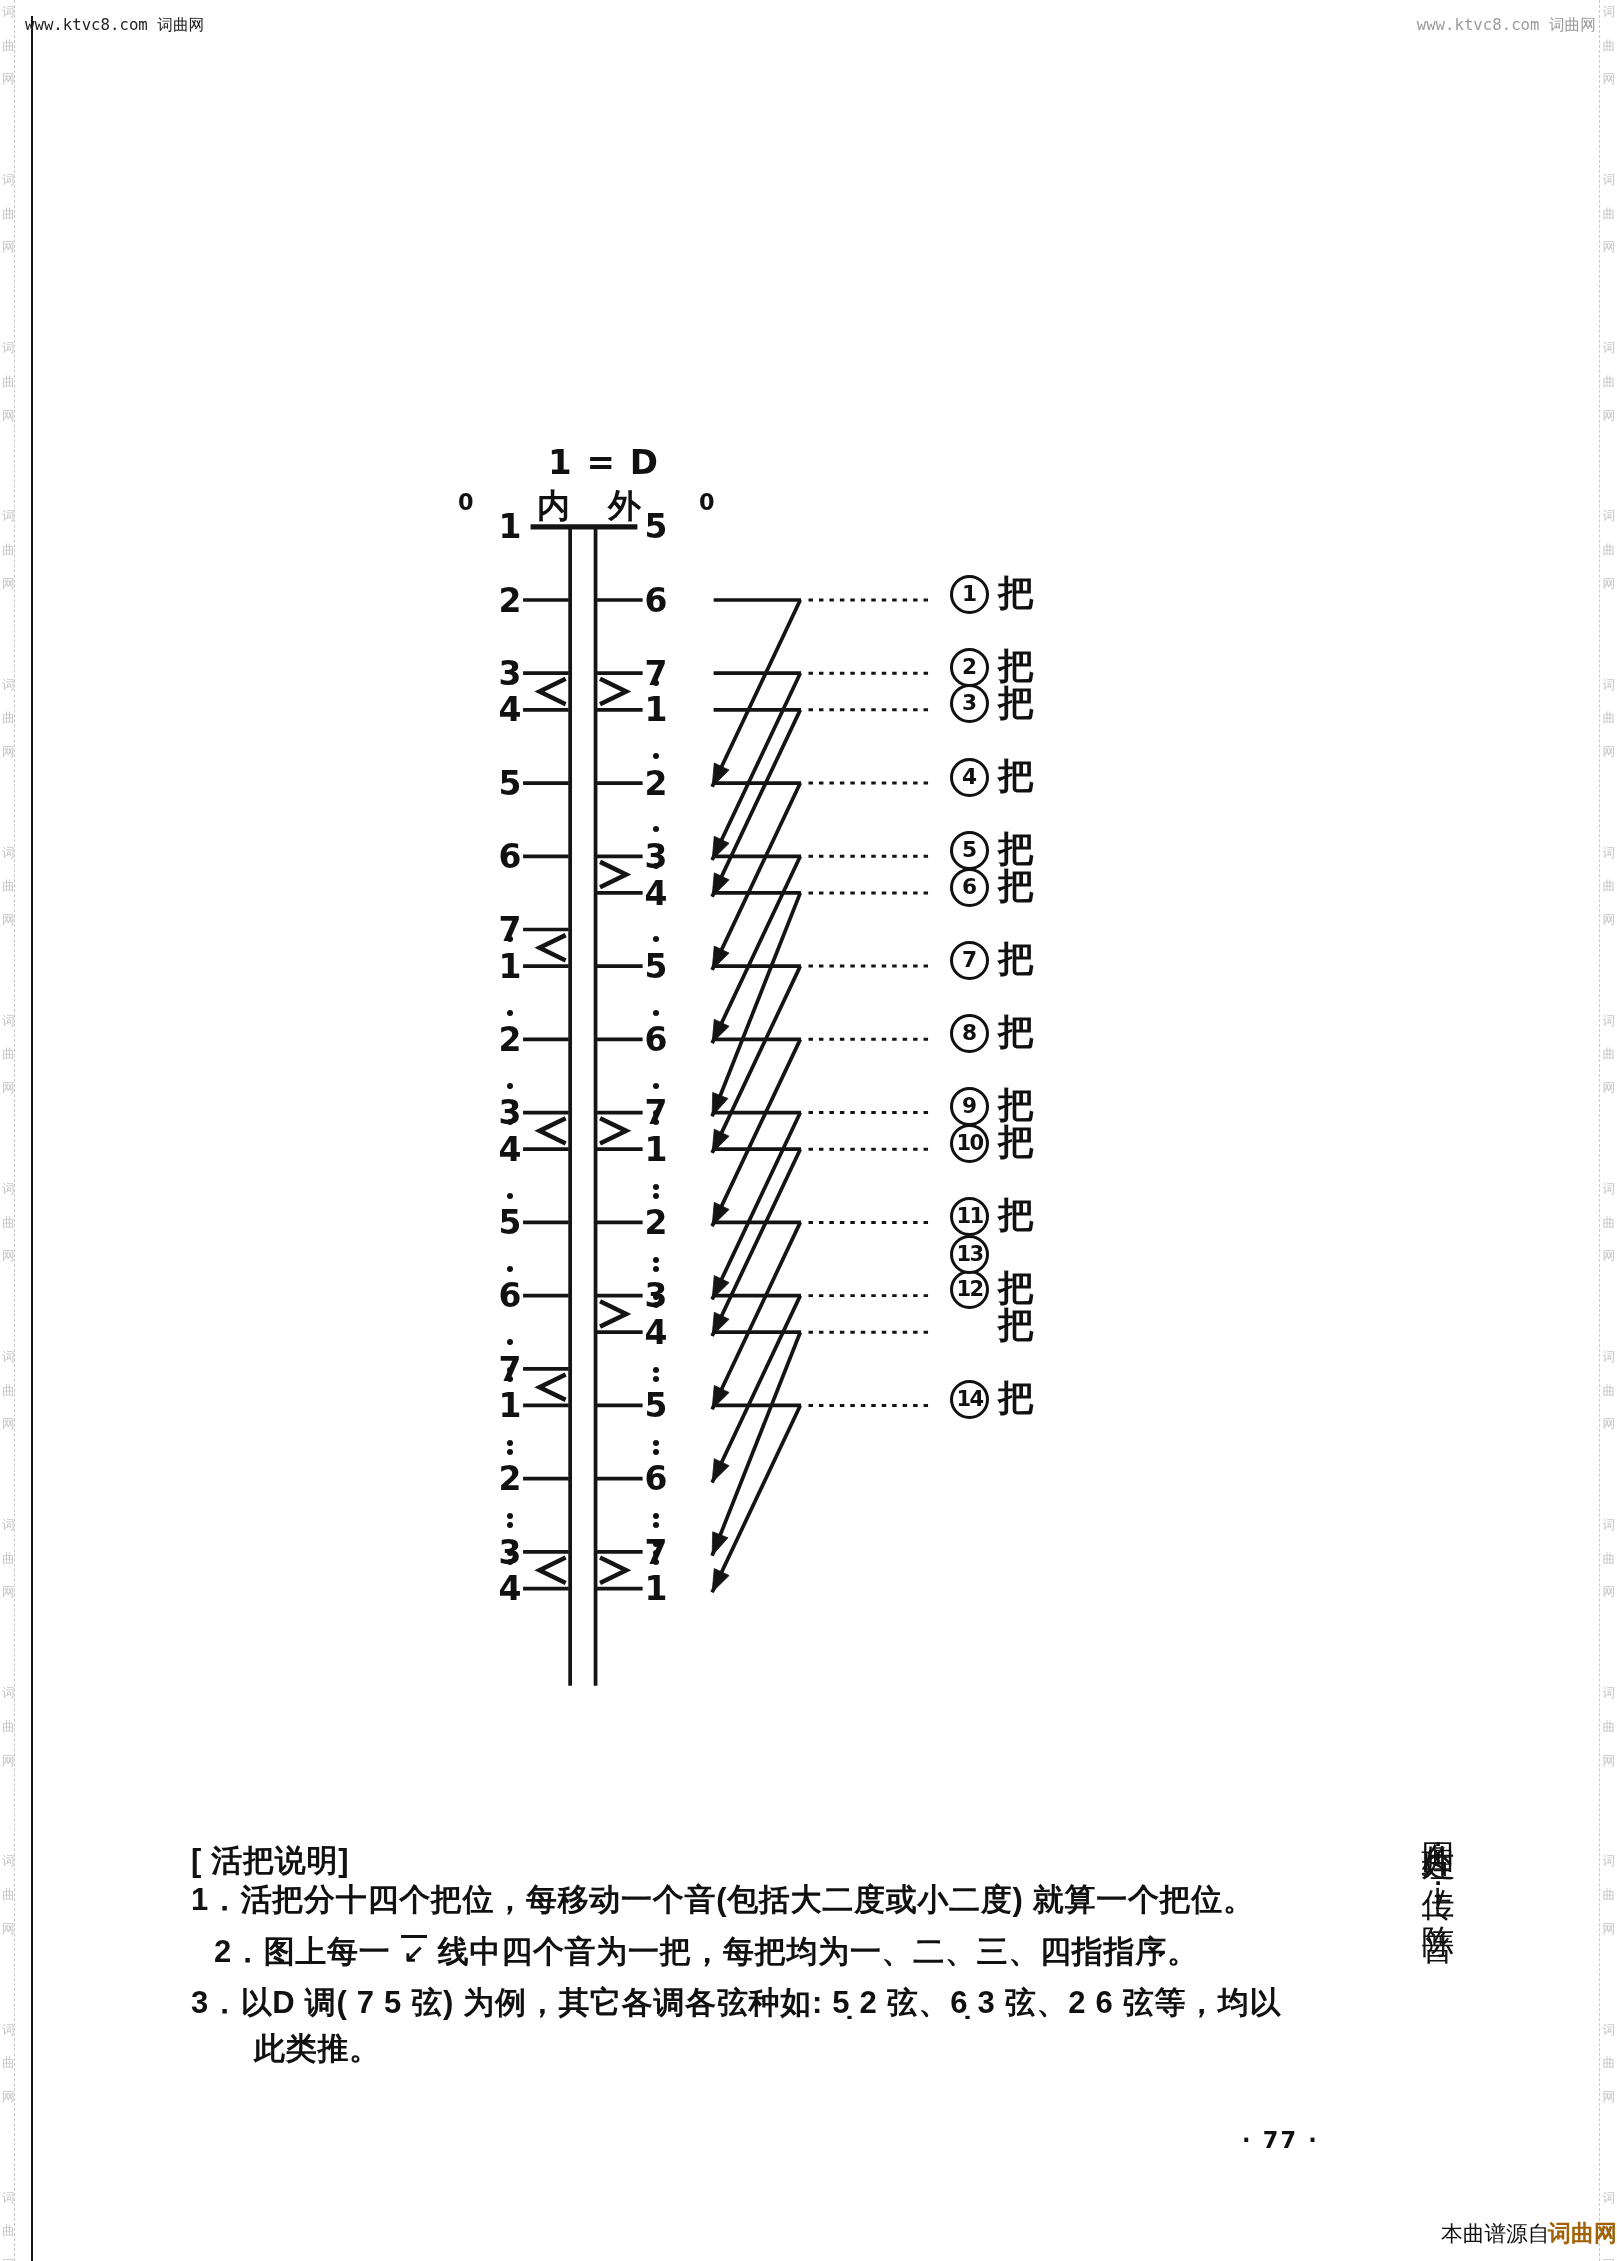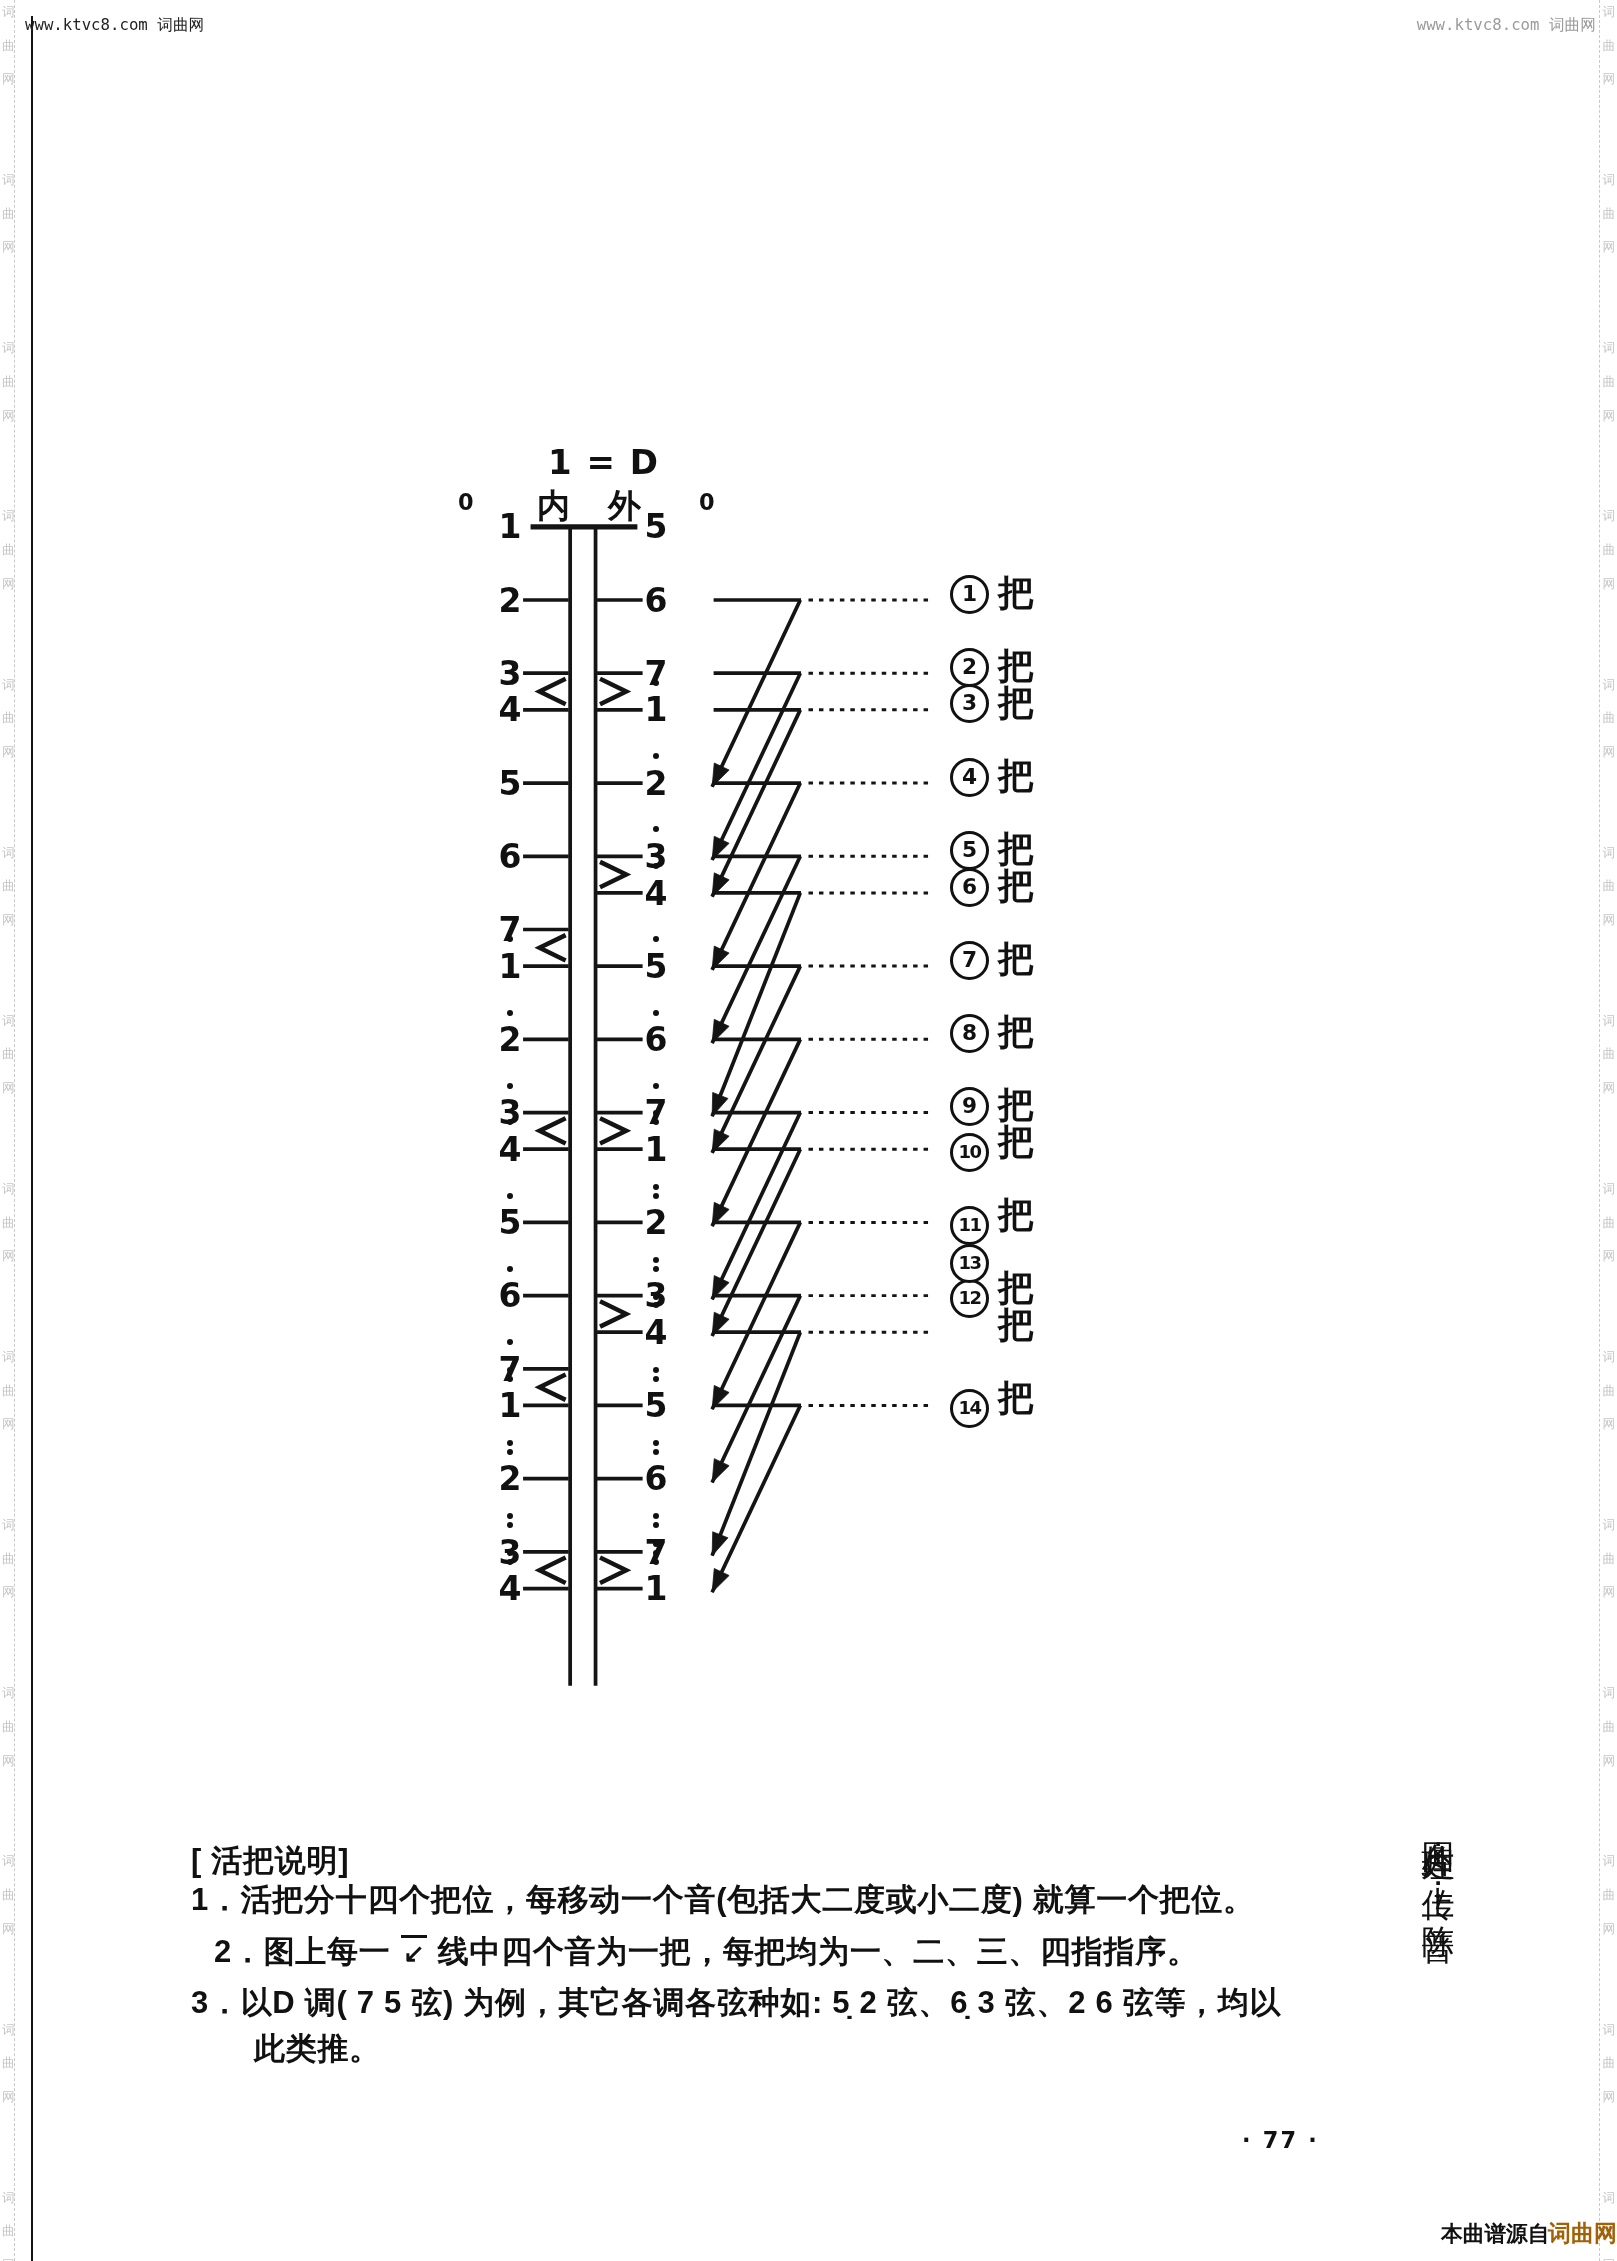--- a/index.html
+++ b/index.html
@@ -14,34 +14,34 @@
   .str-name{top:484px;font-size:33px;font-weight:700;}
   .open0{top:489px;font-size:22.4px;}
   #hdr-left{left:25px;top:15px;font-size:15.7px;color:#222;}
   #hdr-right{right:21px;top:15px;font-size:15.7px;color:#9b9b9b;}
   .note{position:absolute;width:48px;height:39px;line-height:39px;text-align:center;
         font-size:33px;font-family:"DejaVu Sans",sans-serif;font-weight:bold;}
   .odot{position:absolute;width:6px;height:6px;border-radius:50%;background:#111;}
   .badge{position:absolute;width:39px;height:39px;border:3px solid #111;border-radius:50%;
          box-sizing:border-box;text-align:center;line-height:32px;background:#fff;
          font-family:"DejaVu Sans",sans-serif;font-weight:bold;font-size:21.7px;}
-  .badge.two{font-size:18px;letter-spacing:-1.5px;margin-top:9px;}
+  .badge.two{font-size:21px;letter-spacing:-1.5px;}
   .pos-label{position:absolute;font-size:36px;font-weight:700;height:42px;line-height:42px;}
   #notes-block div{position:absolute;font-size:31px;font-weight:700;letter-spacing:0.7px;white-space:nowrap;}
   #nt-head{left:191px;top:1840px;}
   #nt-1{left:191px;top:1879px;}
   #nt-2{left:191px;top:1931px;margin-left:23px;}
   #nt-3{left:191px;top:1982px;}
   #nt-4{left:254px;top:2028px;}
   #nt-2 .sym{display:inline-block;border-top:3.7px solid #111;margin:0 10.5px;padding:0 2.2px;
              font-size:25.4px;font-weight:bold;line-height:30px;}
   #page-num{left:1242px;top:2127px;font-size:22.4px;letter-spacing:2.2px;font-weight:600;}
   #credit-v{left:1415px;top:1816px;height:359px;writing-mode:vertical-rl;
             font-size:33px;letter-spacing:2.2px;}
-  #footer-src{left:1441px;top:2219px;font-size:21.7px;font-weight:700;}
+  #footer-src{left:1441px;top:2219px;font-size:21.7px;font-weight:400;}
   #footer-site{left:1548px;top:2218px;font-size:23px;font-weight:700;}
   .wm-char{position:absolute;font-size:12.7px;line-height:12.7px;color:#c6c6c6;width:13.5px;text-align:center;}
   .dash-v{position:absolute;top:0;height:2261px;width:0;border-left:1.5px dashed #c9c9c9;}
   #border-line{left:31px;top:16.4px;width:2.2px;height:2245px;background:#141414;}
   svg{position:absolute;left:0;top:0;}
 </style>
 </head>
 <body>
 
 <div id="page">

